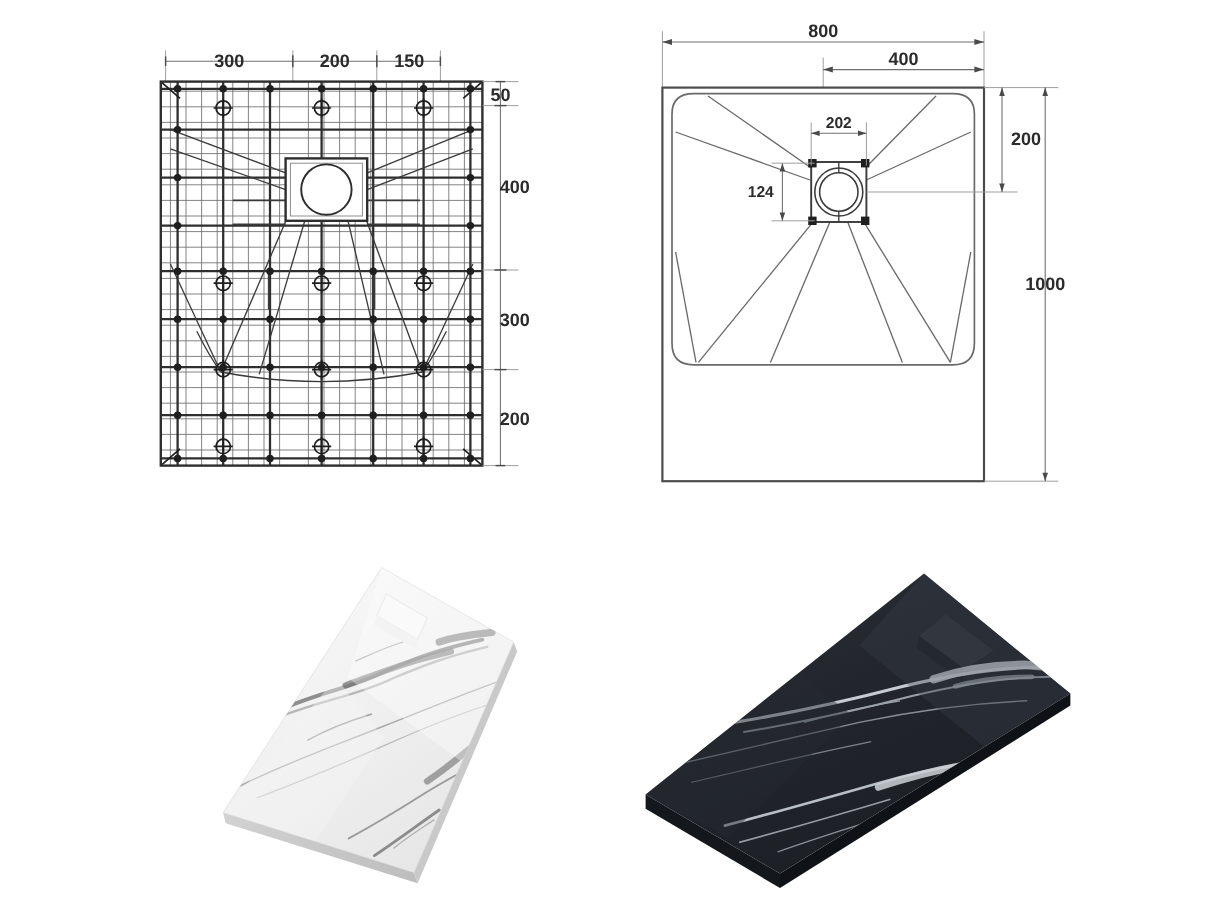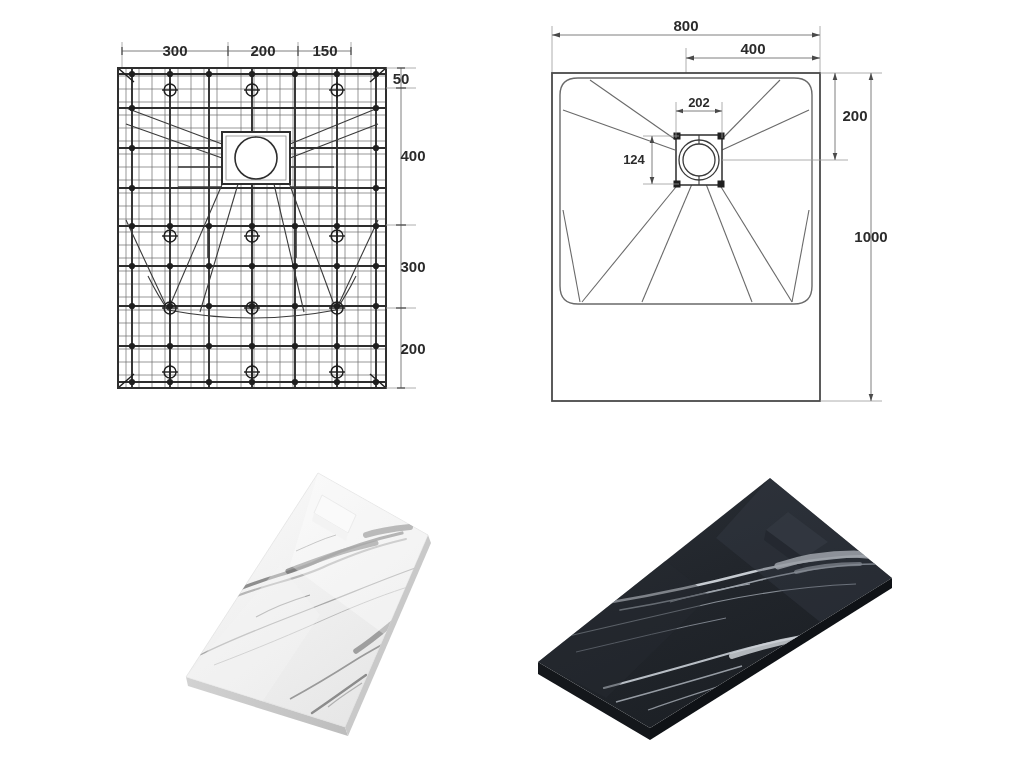--- a/index.html
+++ b/index.html
@@ -30,21 +30,21 @@
     font-weight: 700;
     fill: #2b2b2b;
   }
   .photo-wrap { position: absolute; }
 </style>
 </head>
 <body>
 
 <div id="sheet">
 
-  <div class="panel" style="left:104px; top:20px;">
+  <div class="panel" style="left:120px; top:20px;">
     <svg width="320" height="390" viewBox="0 0 320 390">
       <defs>
         <clipPath id="trayClip">
           <rect x="14" y="48" width="268" height="320"></rect>
         </clipPath>
       </defs>
 
       <g stroke="#9a9a9a" stroke-width="0.8">
         <line x1="18" y1="22" x2="18" y2="52"></line>
         <line x1="124" y1="22" x2="124" y2="52"></line>

